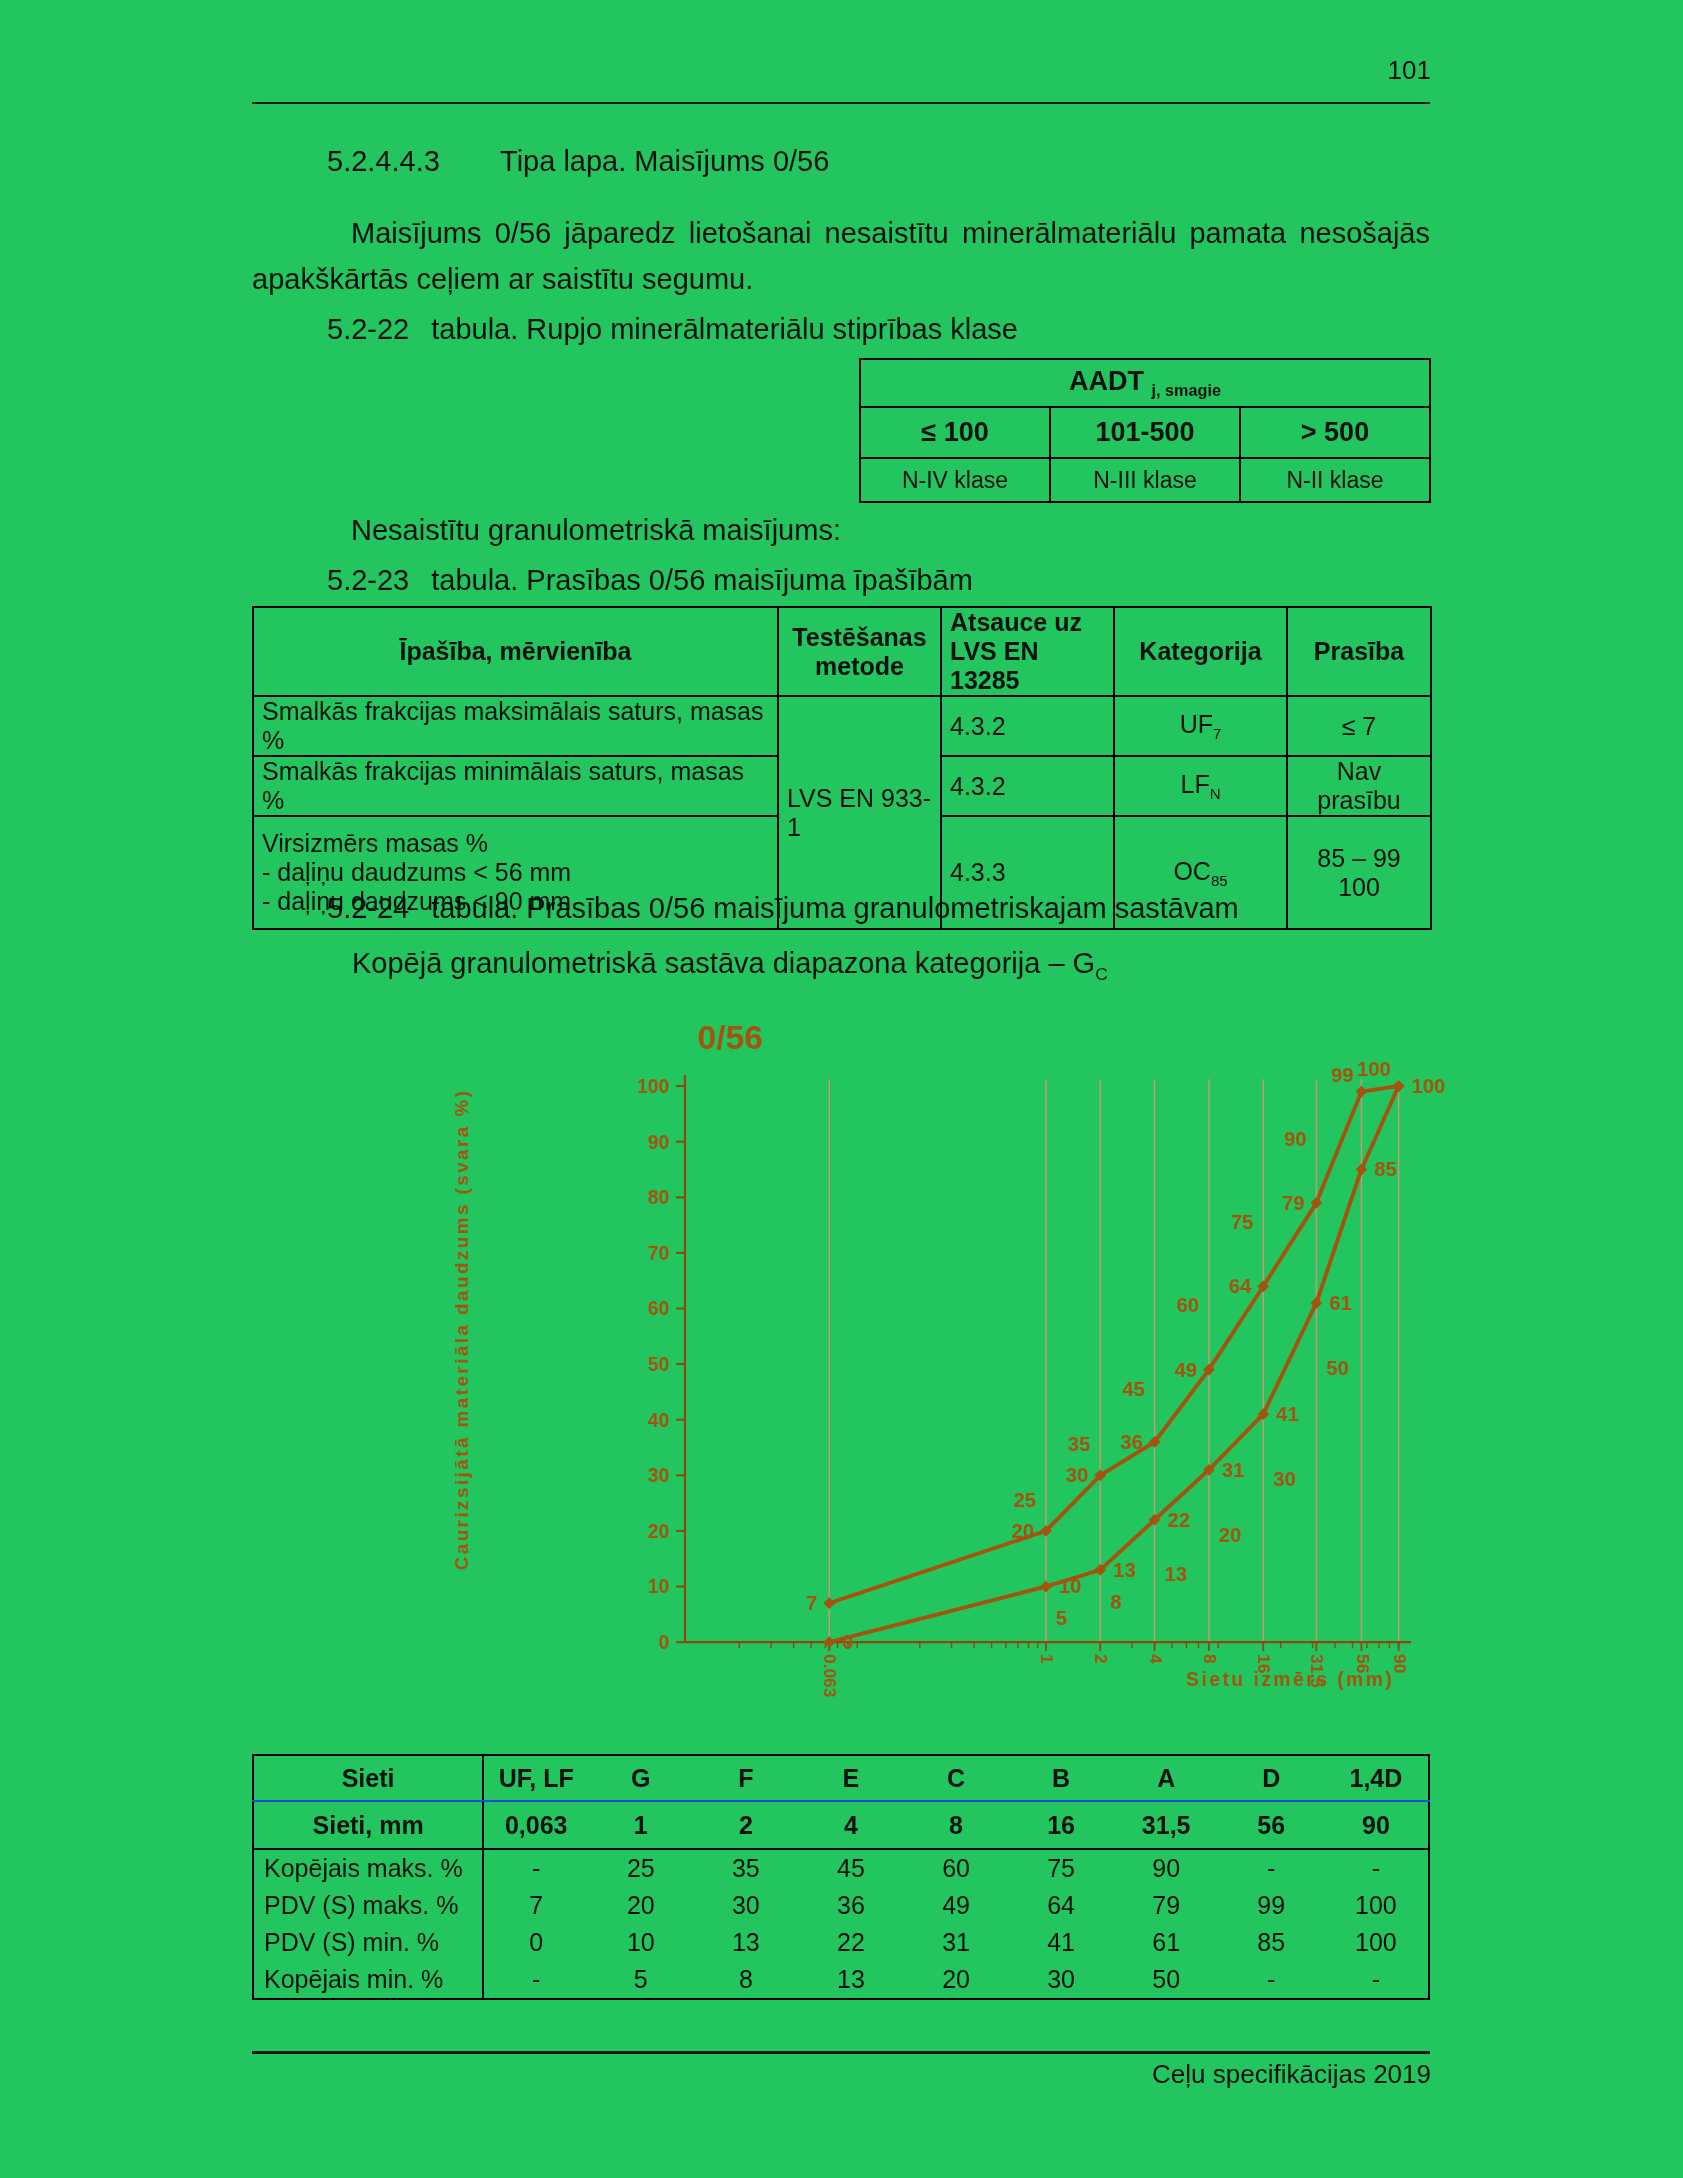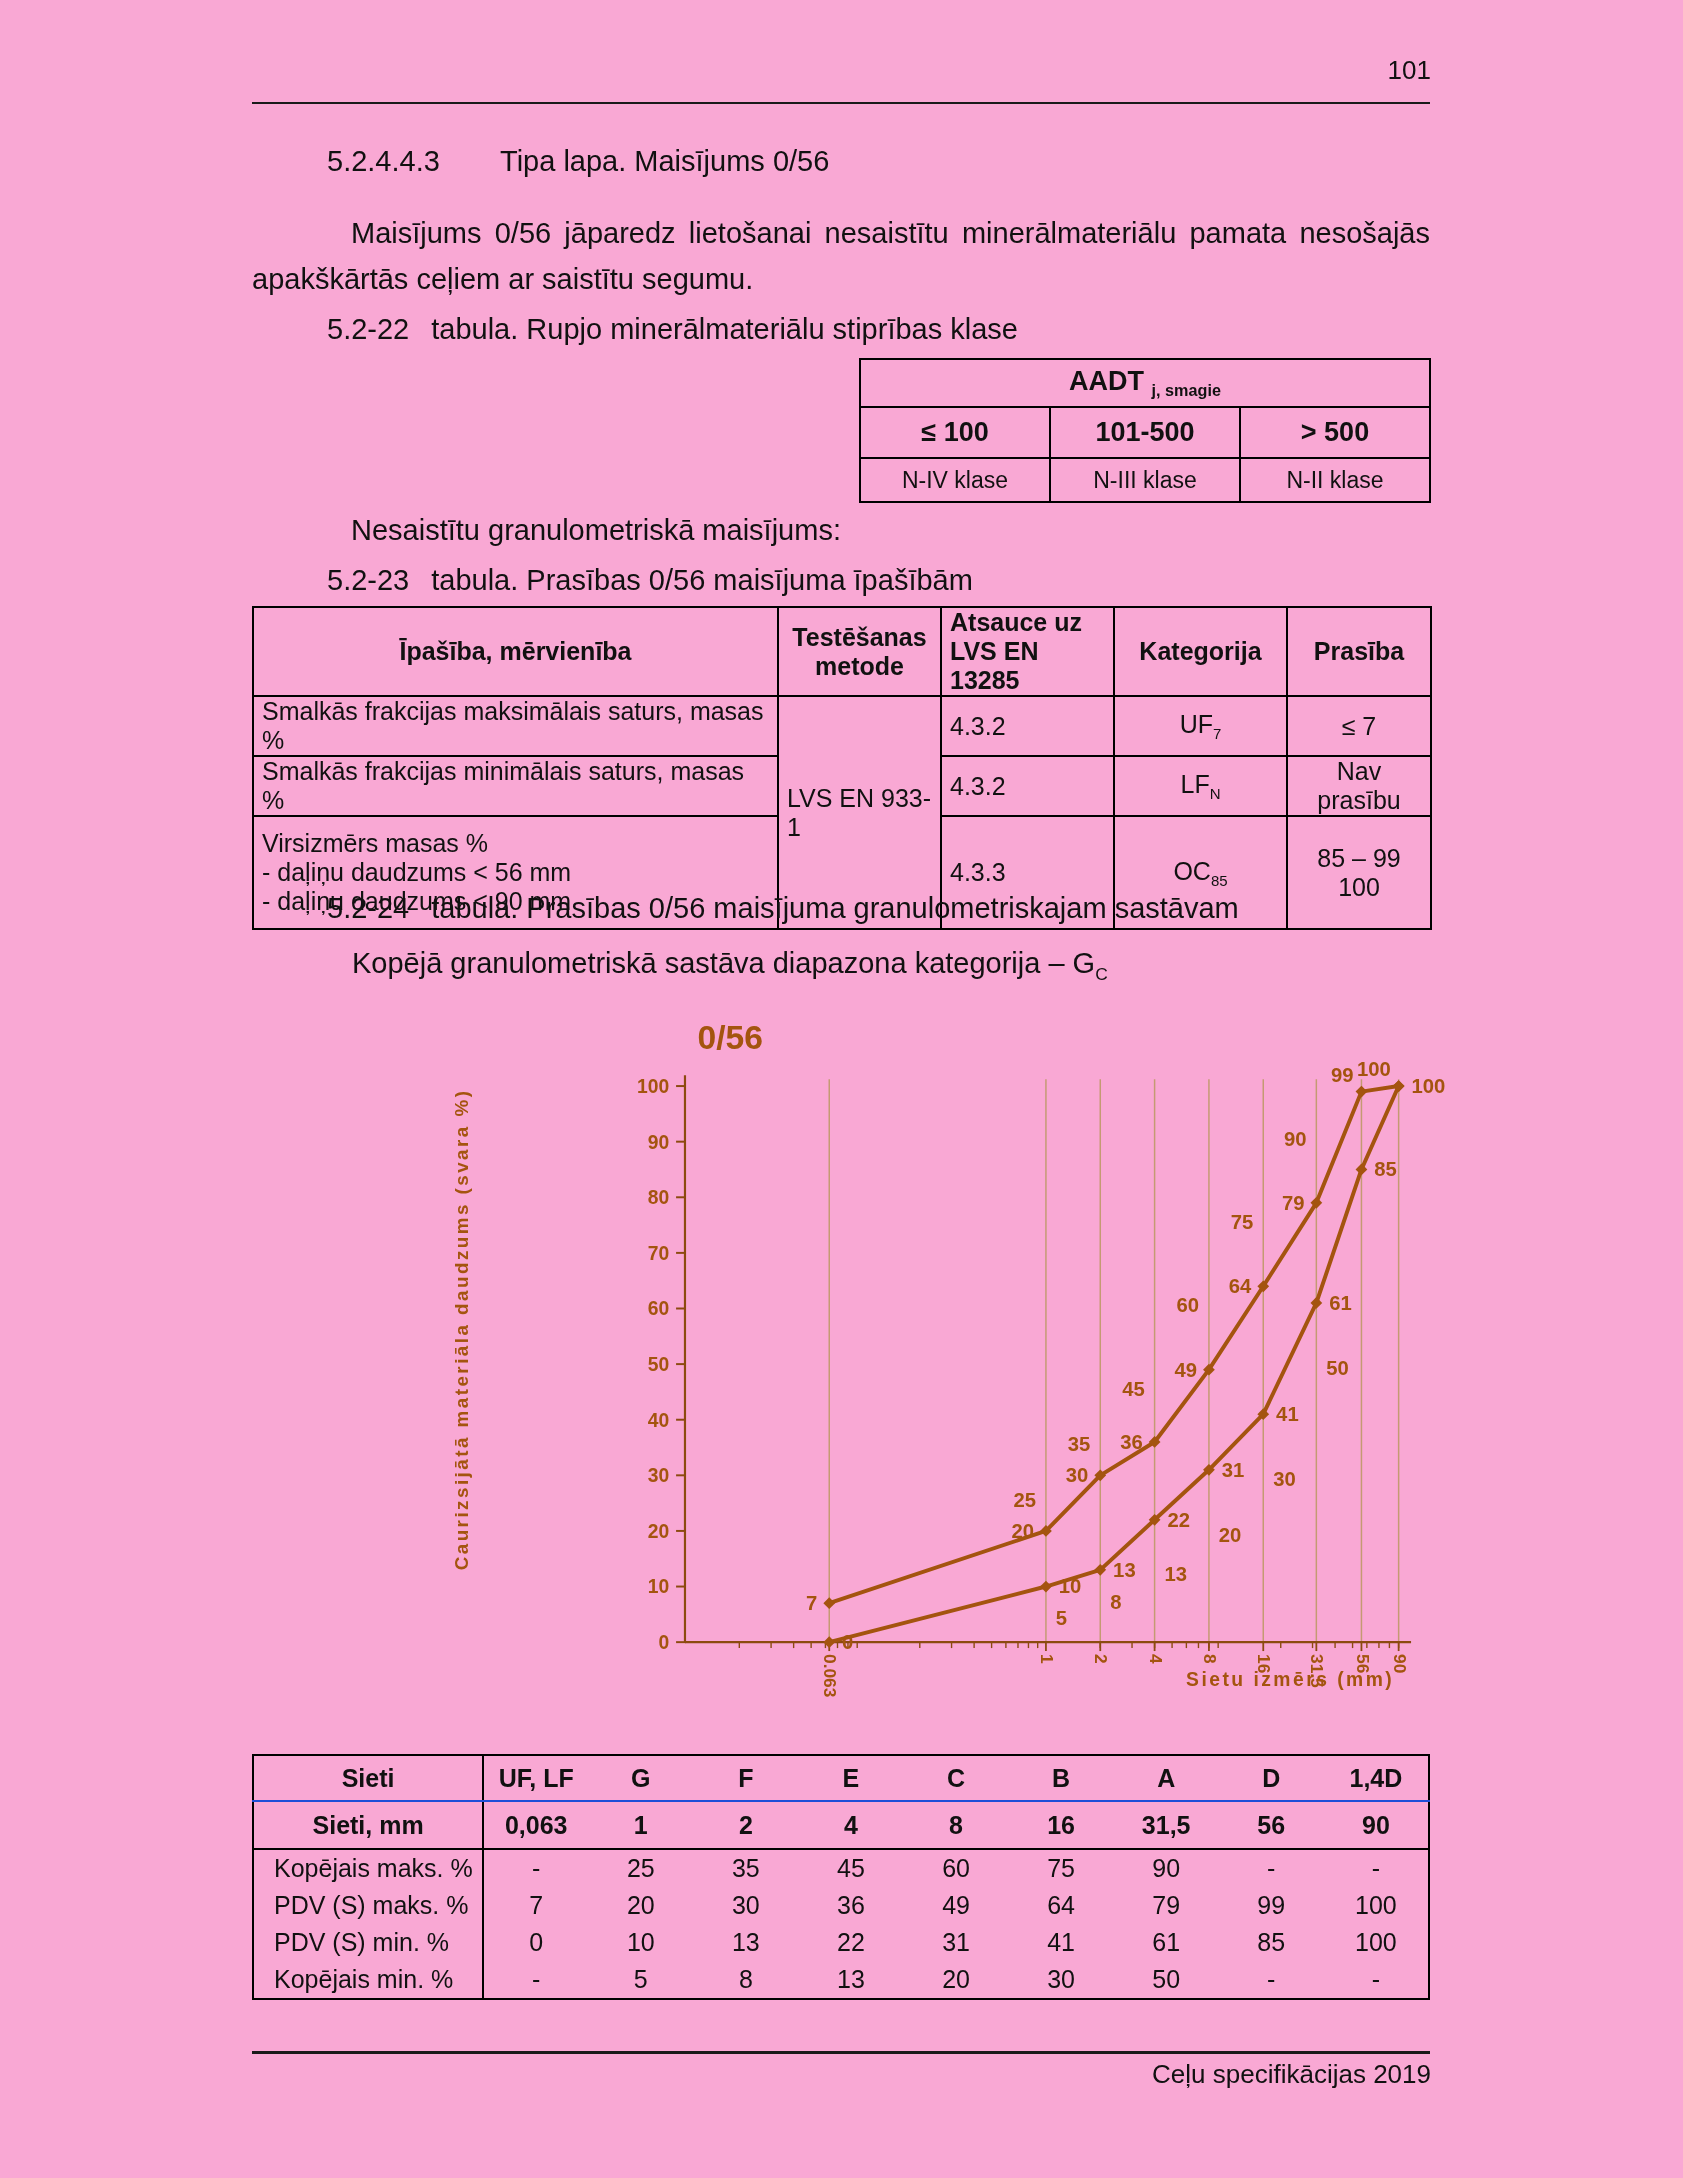--- a/index.html
+++ b/index.html
@@ -1,16 +1,16 @@
 <!DOCTYPE html>
 <html><head>
 <meta charset="utf-8">
 <style>
   html,body{margin:0;padding:0;background:#e8e8e8;}
-  .page{position:relative;width:1683px;height:2178px;background:#f9a8d4;
+  .page{position:relative;width:1683px;height:2178px;background:#22c55e;
         font-family:"Liberation Sans",sans-serif;color:#111;overflow:hidden;}
   .abs{position:absolute;}
   .rule{background:#1a1a1a;}
   .pagenum{left:1233px;top:55px;width:198px;text-align:right;font-size:26px;}
   .toprule{left:252px;top:102px;width:1178px;height:2px;}
   .heading{left:327px;top:145px;font-size:29px;}
   .heading .h-num{display:inline-block;min-width:173px;}
   .para{left:252px;top:210px;width:1178px;font-size:29px;line-height:1.6;
         text-align:justify;text-indent:99px;}
   .cap{font-size:29px;}
@@ -38,21 +38,21 @@
   #t23 .r-b td{height:111px;vertical-align:middle;}
   #t23 td.method{vertical-align:middle;}
   
   #grading{left:252px;top:1754px;width:1178px;table-layout:fixed;font-size:25px;
            border:2px solid #000;}
   #grading th,#grading td{border:0;}
   #grading .lab{border-right:2px solid #000;}
   #grading tr.h1 th{height:42px;border-bottom:2px solid #1d4ed8;}
   #grading tr.h2 th{height:44px;border-bottom:2px solid #000;}
   #grading tr.dr td{height:35px;text-align:center;}
-  #grading tr.dr td.lab{text-align:left;padding-left:20px;font-weight:normal;}
+  #grading tr.dr td.lab{text-align:left;padding-left:10px;font-weight:normal;}
   
   .botrule{left:252px;top:2051px;width:1178px;height:3px;}
   .footer{left:1035px;top:2059px;width:396px;text-align:right;font-size:26px;}
   #chartbox{left:426px;top:998px;width:1040px;height:752px;}
 </style>
 </head>
 <body>
 
 <div class="page">
 

